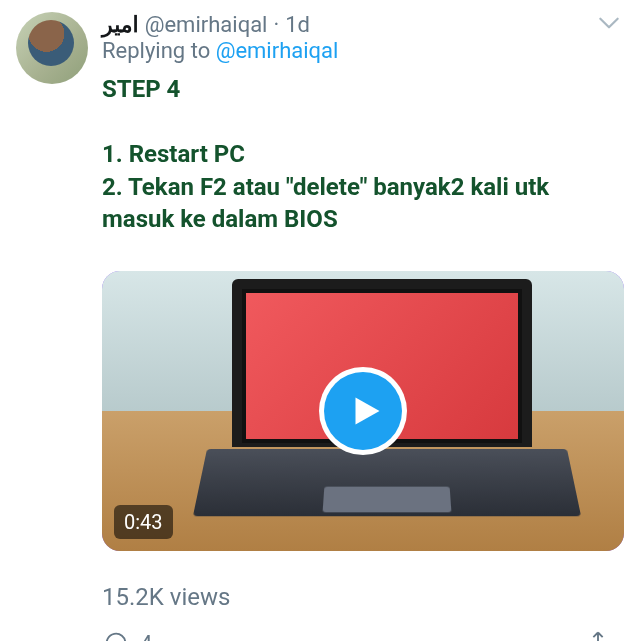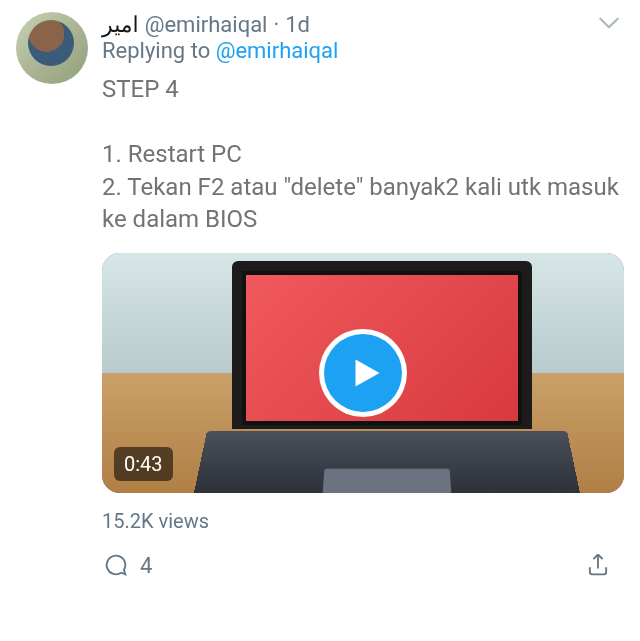--- a/index.html
+++ b/index.html
@@ -30,37 +30,37 @@
     content:"";
     position:absolute;
     left:12px; top:8px;
     width:46px; height:46px;
     border-radius:50%;
     background: radial-gradient(circle at 40% 30%, #8a644a 0 18px, transparent 18px),
                 radial-gradient(ellipse at 50% 95%, #3a5c78 0 30px, transparent 30px);
   }
   .col { flex:1; min-width:0; }
   .hdr { display:flex; align-items:center; gap:6px; font-size:22px; line-height:1.2; }
-  .display-name { color:#14171a; font-weight:400; }
+  .display-name { color:#14171a; font-weight:700; }
   .handle, .dot, .time { color:#657786; font-weight:400; }
   .reply-line { color:#657786; font-size:22px; margin-top:0; }
   .mention { color:#1da1f2; }
-  .body { margin-top:10px; font-size:24px; line-height:1.35; color:#737373; white-space:pre-wrap; }
+  .body { margin-top:10px; font-size:24px; line-height:1.35; color:#14532d; white-space:pre-wrap;font-weight:bold; }
   .caret {
     position:absolute; top:10px; right:18px;
     color:#aab8c2;
   }
   .caret svg{ width:26px; height:26px; display:block; }
 
   .media {
-    margin-top:18px;
+    margin-top:36px;
     position:relative;
     border-radius:18px;
     overflow:hidden;
-    height:240px;
+    height:280px;
     background:#8b5cf6;
   }
   .media-scene{
     position:absolute; inset:0;
   }
   .wall{ position:absolute; left:0; right:0; top:0; height:55%; background:linear-gradient(#d7e6e7,#b5c8ca); }
   .desk{ position:absolute; left:0; right:0; bottom:0; height:50%; background:linear-gradient(#caa06a,#b07f44); }
   .laptop-screen{
     position:absolute; left:130px; top:8px; width:300px; height:168px;
     background:#111; border:10px solid #1c1c1c; border-bottom-width:4px;
@@ -88,21 +88,21 @@
     box-shadow:0 0 0 5px #fff;
     display:flex; align-items:center; justify-content:center;
   }
   .play-btn svg{ width:36px; height:36px; fill:#fff; margin-left:6px; }
   .duration{
     position:absolute; left:12px; bottom:12px;
     background:rgba(0,0,0,0.55); color:#fff;
     padding:5px 10px; font-size:20px; border-radius:6px;
   }
   .views{
-    margin-top:16px; color:#657786; font-size:20px;
+    margin-top:32px; color:#657786; font-size:24px;
   }
   .actions{
     margin-top:18px;
     display:flex; align-items:center; justify-content:space-between;
     padding-right:12px;
     color:#657786;
   }
   .action{
     display:flex; align-items:center; gap:10px;
     font-size:22px;

